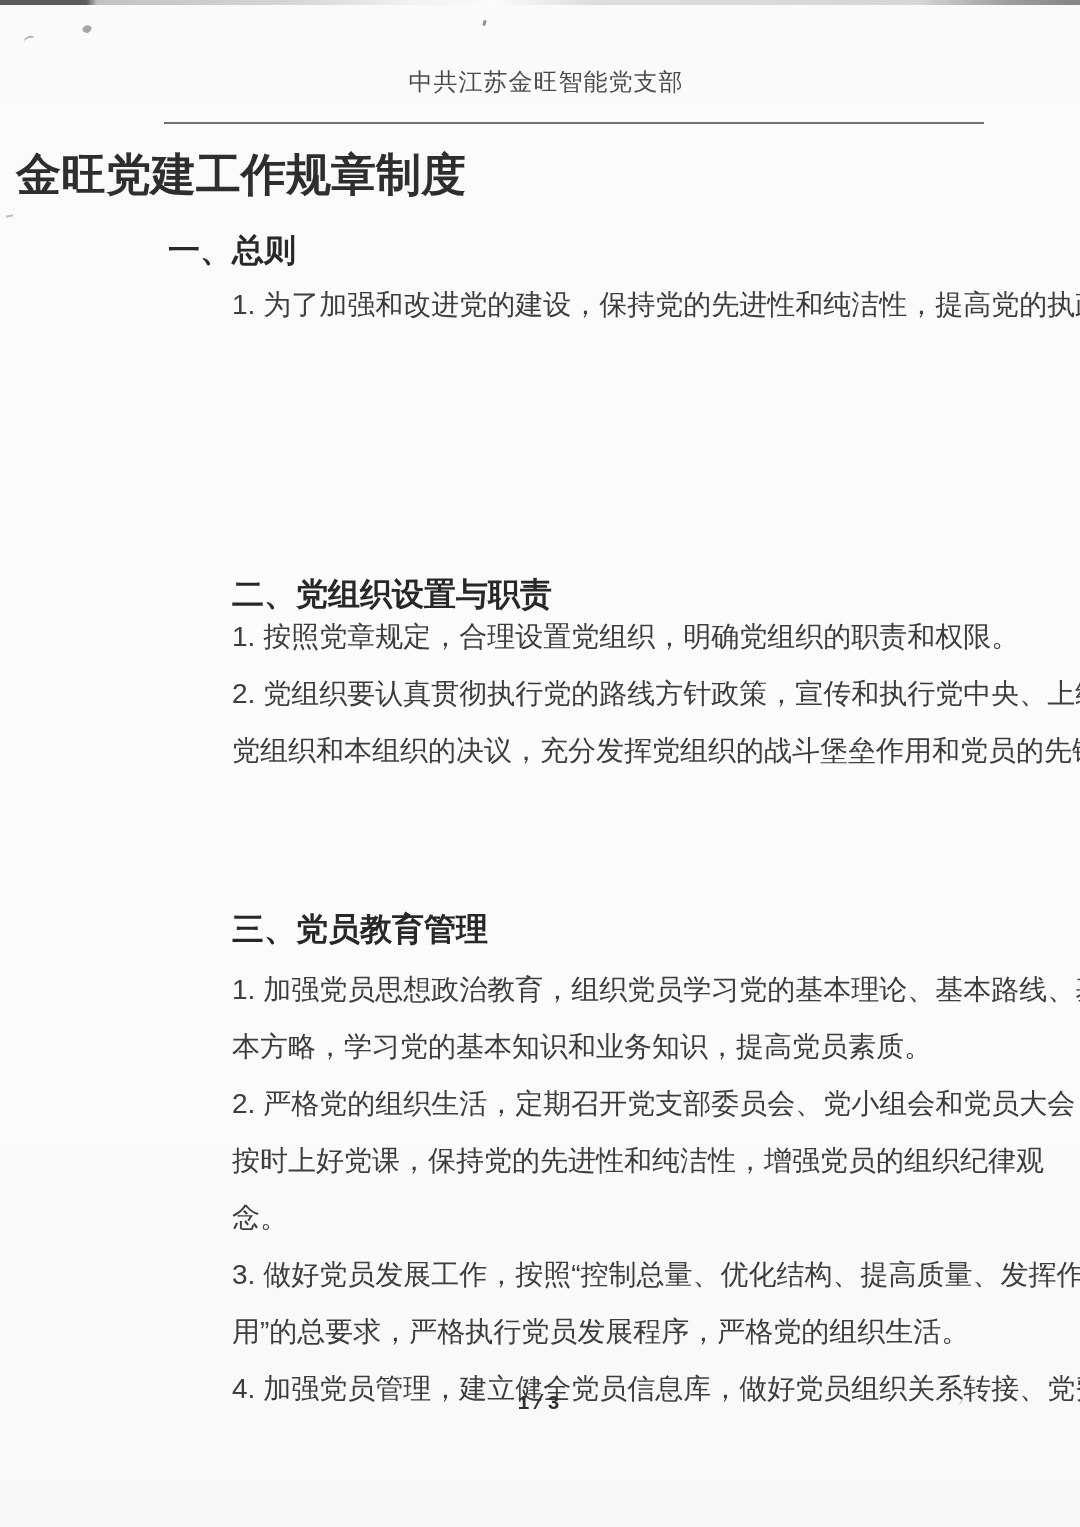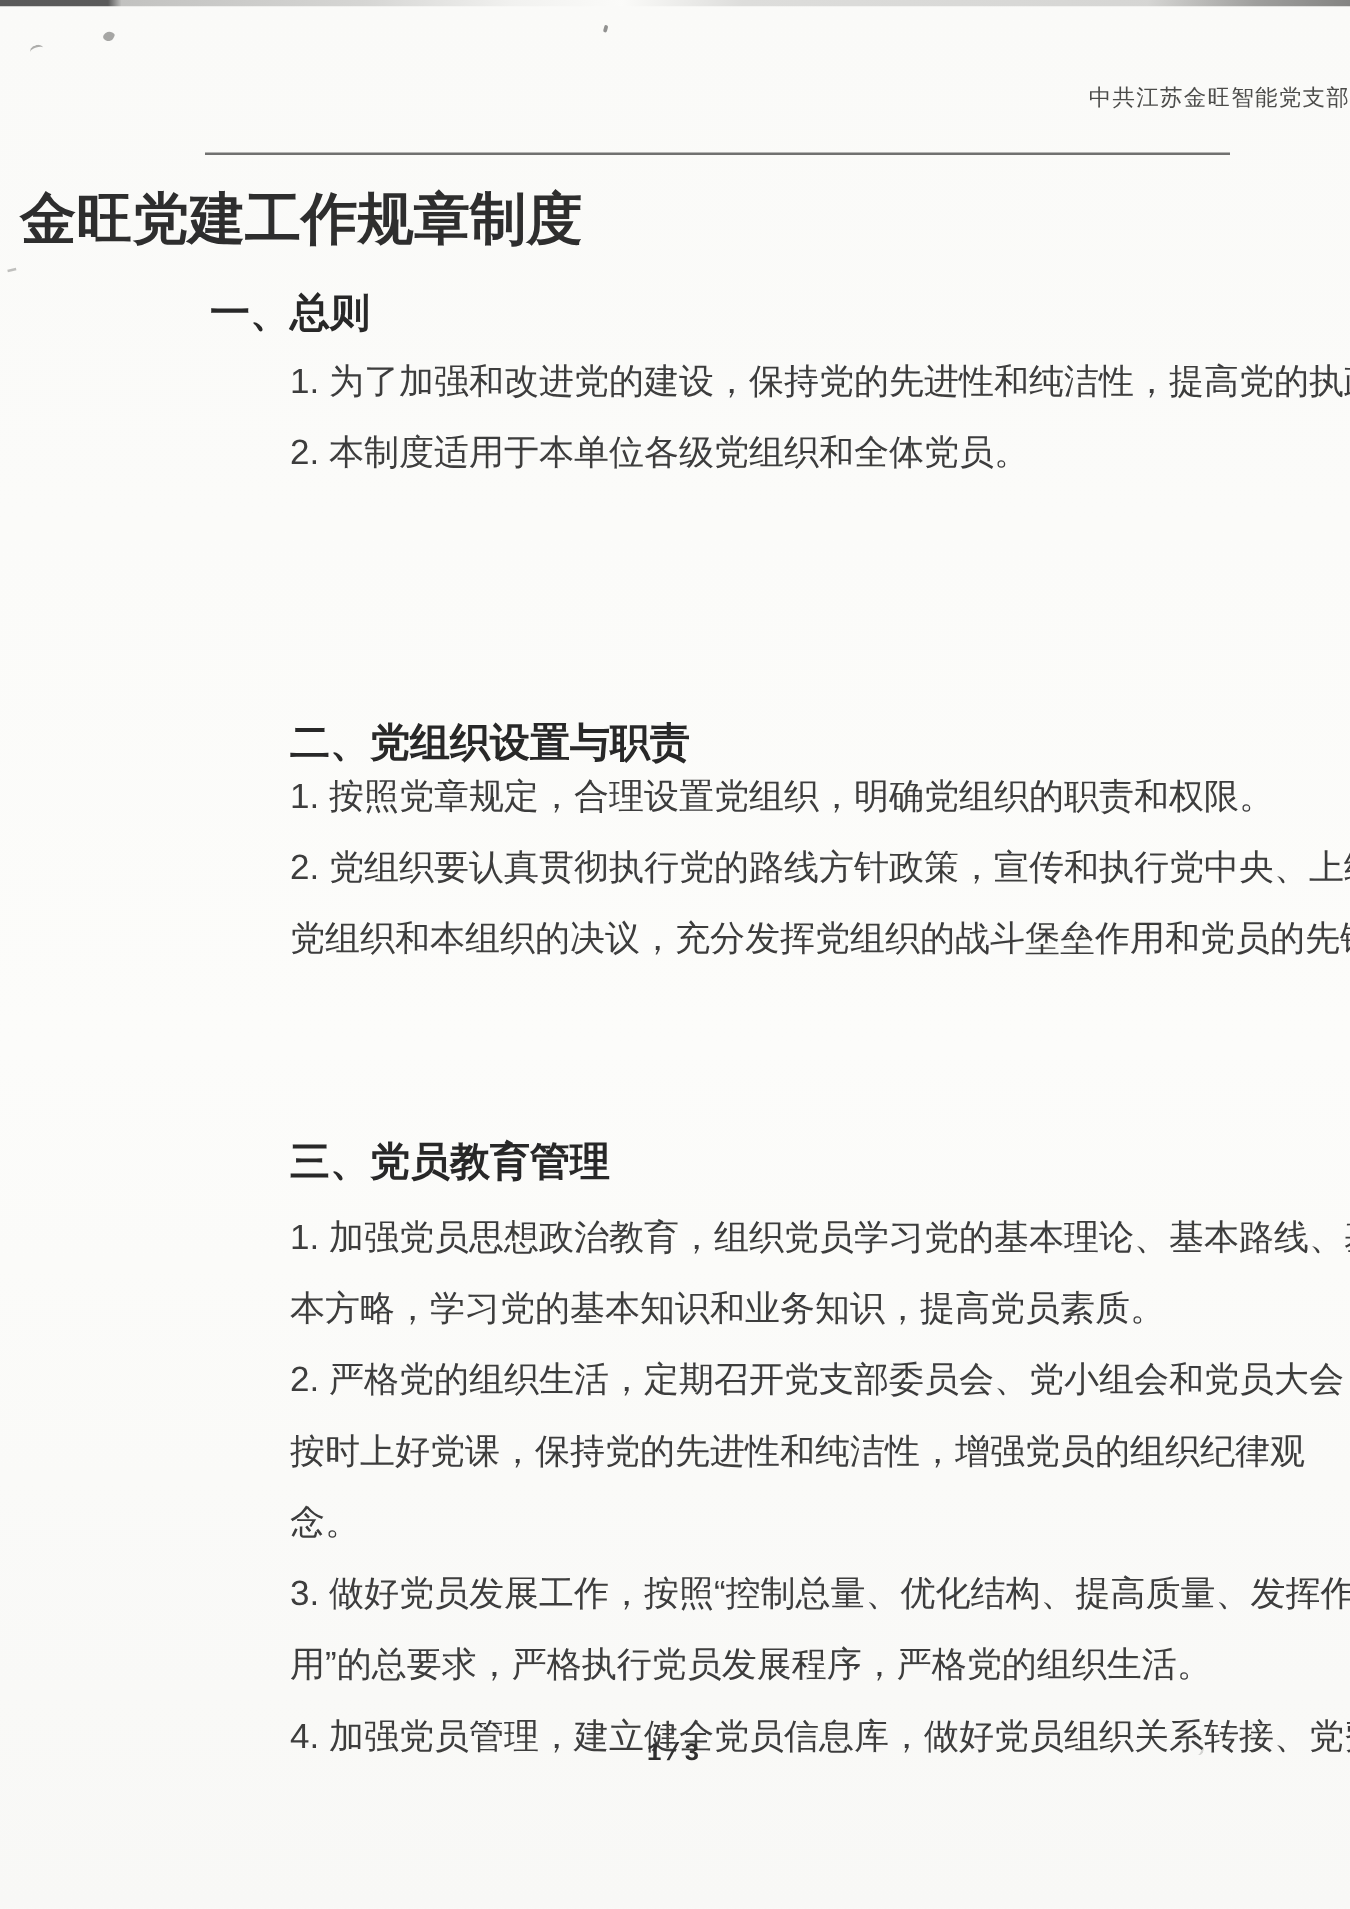--- a/index.html
+++ b/index.html
@@ -67,23 +67,23 @@
     border-radius: 50%;
     transform: rotate(20deg);
     opacity: .55;
   }
   .doc-header {
     position: absolute;
     top: 66px; left: 0;
     width: 100%;
     padding-left: 12px;
     box-sizing: border-box;
-    text-align: right;
+    text-align: center;
     font-family: Liberation Sans, sans-serif;
-    font-size: 18px;
+    font-size: 24px;
     letter-spacing: 1px;
     color: #4c4c4a;
   }
   .header-rule {
     position: absolute;
     top: 122px; left: 164px;
     width: 820px; height: 2px;
     background: #585858;
     opacity: .85;
   }
@@ -159,21 +159,20 @@
   <div class="doc-header">中共江苏金旺智能党支部</div>
   <div class="header-rule"></div>
   <h1 class="doc-title">金旺党建工作规章制度</h1>
 
   <div class="sec-heading s1">
     <span class="sec-num">一、</span>
     <span class="sec-title">总则</span>
   </div>
   <div class="body-block b1">
     <div class="line">1. 为了加强和改进党的建设，保持党的先进性和纯洁性，提高党的执政</div>
-    <div class="line">2. 本制度适用于本单位各级党组织和全体党员。</div>
   </div>
 
   <div class="sec-heading s2">
     <span class="sec-num">二、</span>
     <span class="sec-title">党组织设置与职责</span>
   </div>
   <div class="body-block b2">
     <div class="line">1. 按照党章规定，合理设置党组织，明确党组织的职责和权限。</div>
     <div class="line">2. 党组织要认真贯彻执行党的路线方针政策，宣传和执行党中央、上级</div>
     <div class="line">党组织和本组织的决议，充分发挥党组织的战斗堡垒作用和党员的先锋</div>

